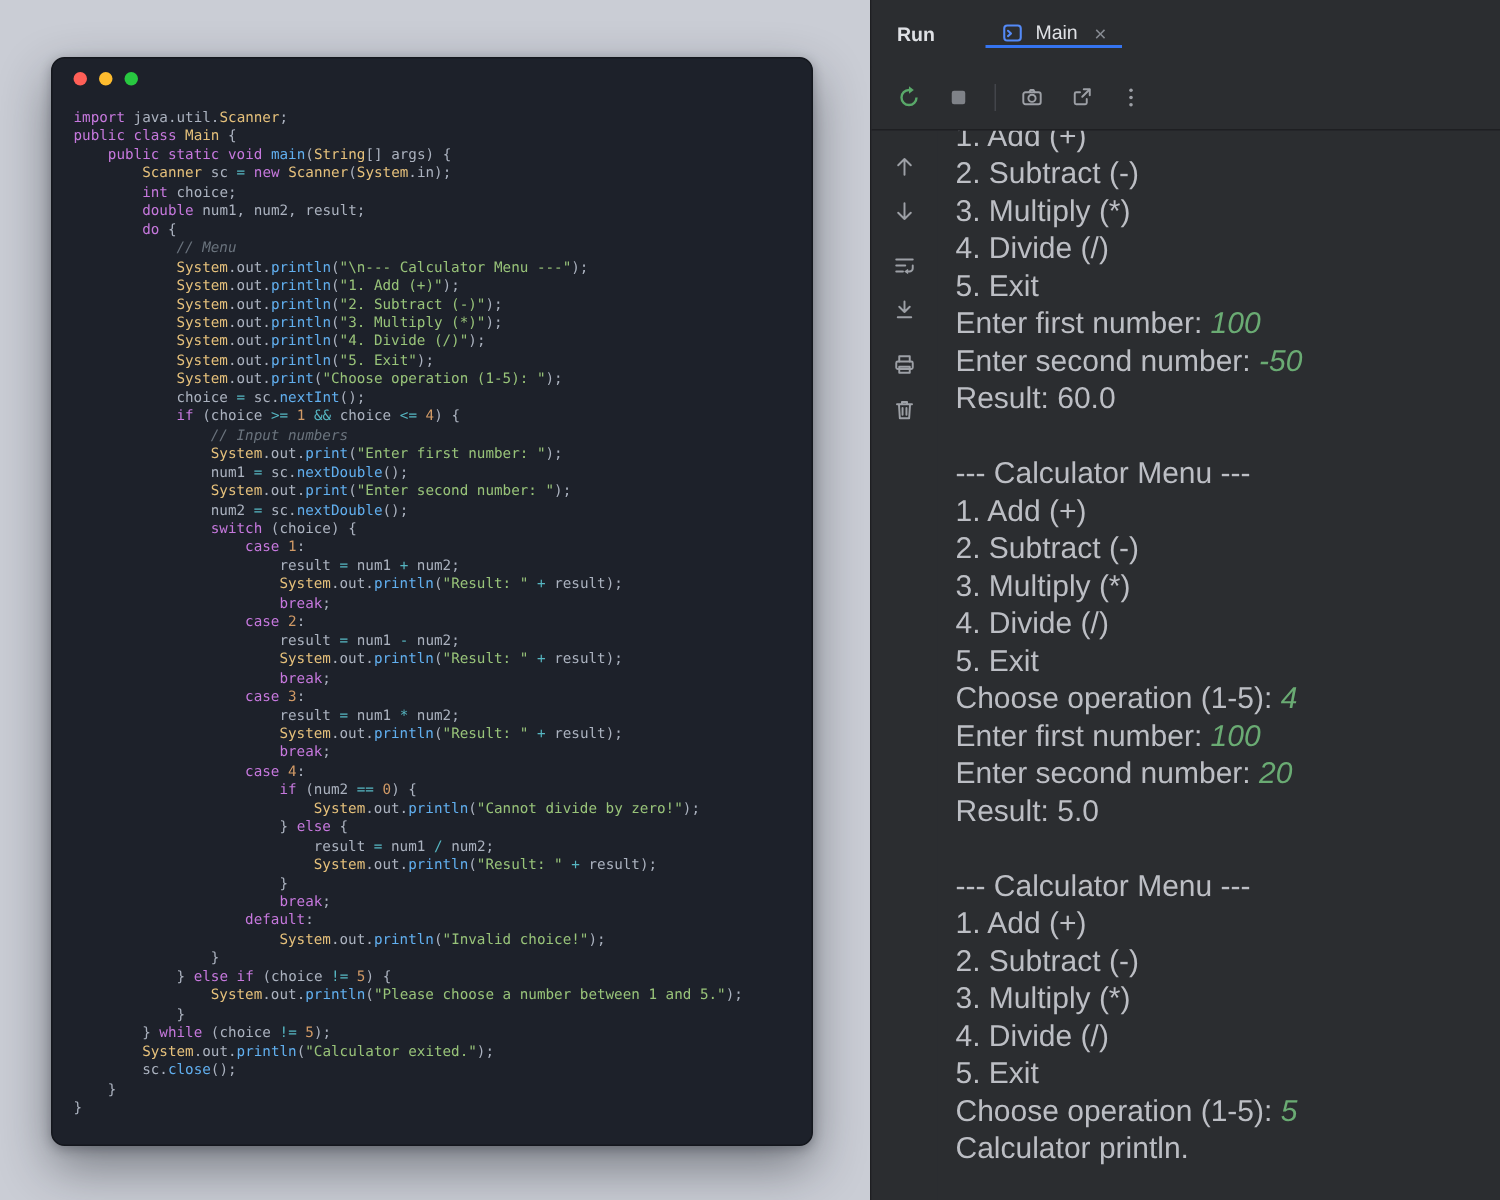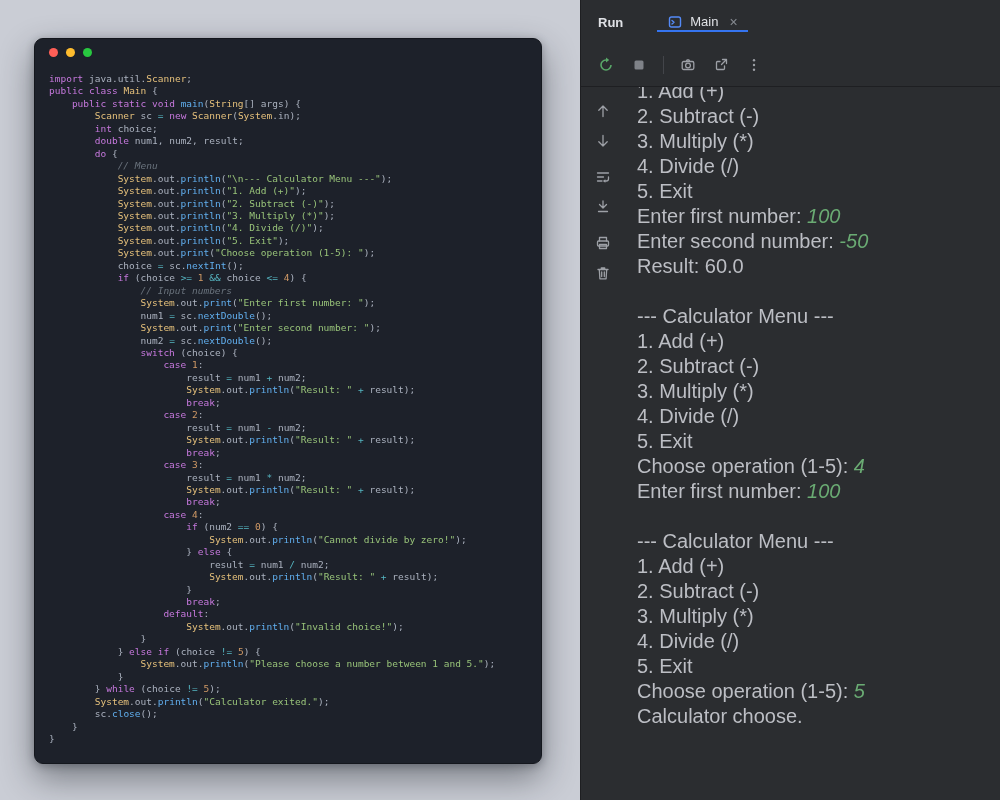--- a/index.html
+++ b/index.html
@@ -170,25 +170,27 @@
         <div class="console-line"><span class="seg-o">Result: 60.0</span></div>
         <div class="console-line"><span class="seg-o"></span></div>
         <div class="console-line"><span class="seg-o">--- Calculator Menu ---</span></div>
         <div class="console-line"><span class="seg-o">1. Add (+)</span></div>
         <div class="console-line"><span class="seg-o">2. Subtract (-)</span></div>
         <div class="console-line"><span class="seg-o">3. Multiply (*)</span></div>
         <div class="console-line"><span class="seg-o">4. Divide (/)</span></div>
         <div class="console-line"><span class="seg-o">5. Exit</span></div>
         <div class="console-line"><span class="seg-o">Choose operation (1-5): </span><span class="seg-i">4</span></div>
         <div class="console-line"><span class="seg-o">Enter first number: </span><span class="seg-i">100</span></div>
+        <div class="console-line"><span class="seg-o">Enter second number: </span><span class="seg-i">20</span></div>
+        <div class="console-line"><span class="seg-o">Result: 5.0</span></div>
         <div class="console-line"><span class="seg-o"></span></div>
         <div class="console-line"><span class="seg-o">--- Calculator Menu ---</span></div>
         <div class="console-line"><span class="seg-o">1. Add (+)</span></div>
         <div class="console-line"><span class="seg-o">2. Subtract (-)</span></div>
         <div class="console-line"><span class="seg-o">3. Multiply (*)</span></div>
         <div class="console-line"><span class="seg-o">4. Divide (/)</span></div>
         <div class="console-line"><span class="seg-o">5. Exit</span></div>
         <div class="console-line"><span class="seg-o">Choose operation (1-5): </span><span class="seg-i">5</span></div>
-        <div class="console-line"><span class="seg-o">Calculator choose.</span></div>
+        <div class="console-line"><span class="seg-o">Calculator println.</span></div>
       </div>
 
   </aside>
 </div>
 
 </body></html>

